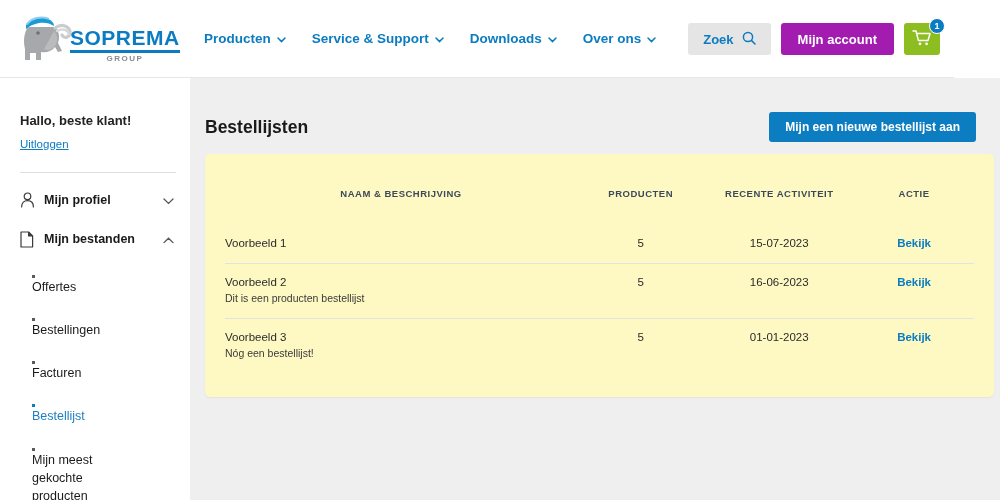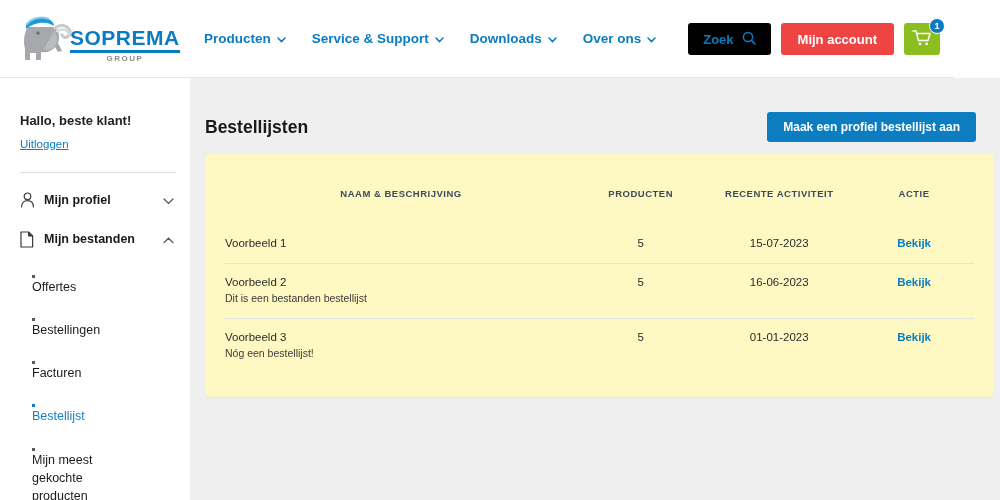--- a/index.html
+++ b/index.html
@@ -42,28 +42,28 @@
     font-size: 13.5px; font-weight: bold; color: #0b7cc1;
     cursor: pointer; white-space: nowrap;
   }
   .chev { display: inline-block; }
 
   .header-right {
     position: absolute; right: 14px; top: 0; height: 78px;
     display: flex; align-items: center; gap: 10px;
   }
   .btn-zoek {
-    background: #000000; border: none; border-radius: 3px;
+    background: #e5e5e5; border: none; border-radius: 3px;
     height: 32px; padding: 0 15px;
     display: flex; align-items: center; gap: 8px;
     color: #0b7cc1; font-size: 13px; font-weight: bold;
     font-family: "Liberation Sans", sans-serif; cursor: pointer;
   }
   .btn-account {
-    background: #ef4444; border: none; border-radius: 3px;
+    background: #a21caf; border: none; border-radius: 3px;
     height: 32px; padding: 0 17px;
     display: flex; align-items: center;
     color: #ffffff; font-size: 13px; font-weight: bold;
     font-family: "Liberation Sans", sans-serif; cursor: pointer;
   }
   .btn-cart {
     position: relative; background: #8cbe22; border: none; border-radius: 3px;
     width: 36px; height: 32px;
     display: flex; align-items: center; justify-content: center;
     cursor: pointer;
@@ -310,21 +310,21 @@
     </div>
     <div class="subitem" style="max-width:110px;">
       <span class="bullet"></span>
       <span class="stext">Mijn meest gekochte producten</span>
     </div>
   </div>
 
   <div class="main">
     <div class="main-head">
       <div class="page-title">Bestellijsten</div>
-      <button class="btn-new">Maak een profiel bestellijst aan</button>
+      <button class="btn-new">Mijn een nieuwe bestellijst aan</button>
     </div>
 
     <div class="card">
       <table class="listtable">
         <thead>
           <tr>
             <th class="c-name">NAAM &amp; BESCHRIJVING</th>
             <th class="c-prod">PRODUCTEN</th>
             <th class="c-act">RECENTE ACTIVITEIT</th>
             <th class="c-action">ACTIE</th>
@@ -337,21 +337,21 @@
             </td>
             <td class="c-prod">5</td>
             <td class="c-act">15-07-2023</td>
             <td class="c-action">
               <span class="link-view">Bekijk</span>
             </td>
           </tr>
           <tr class="datarow">
             <td class="c-name">
               <div>Voorbeeld 2</div>
-              <div class="row-desc">Dit is een bestanden bestellijst</div>
+              <div class="row-desc">Dit is een producten bestellijst</div>
             </td>
             <td class="c-prod">5</td>
             <td class="c-act">16-06-2023</td>
             <td class="c-action">
               <span class="link-view">Bekijk</span>
             </td>
           </tr>
           <tr class="datarow">
             <td class="c-name">
               <div>Voorbeeld 3</div>

